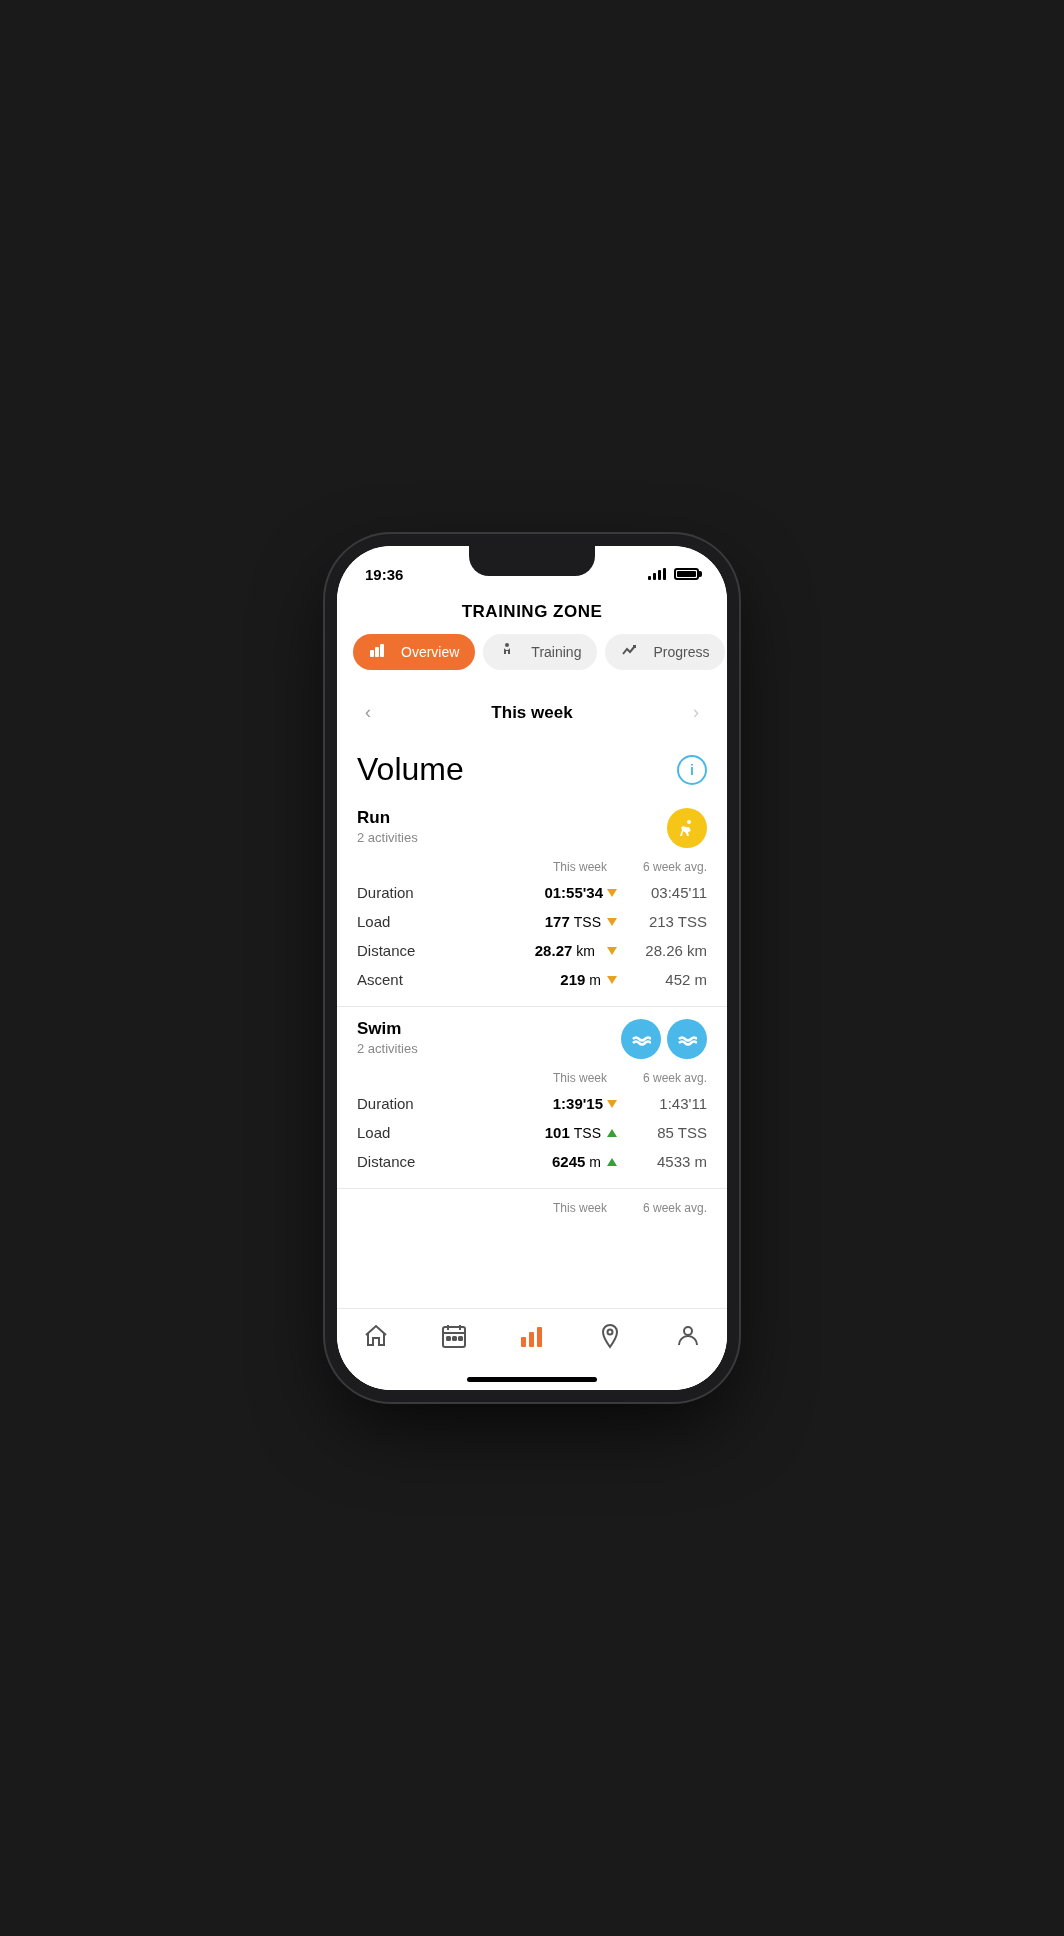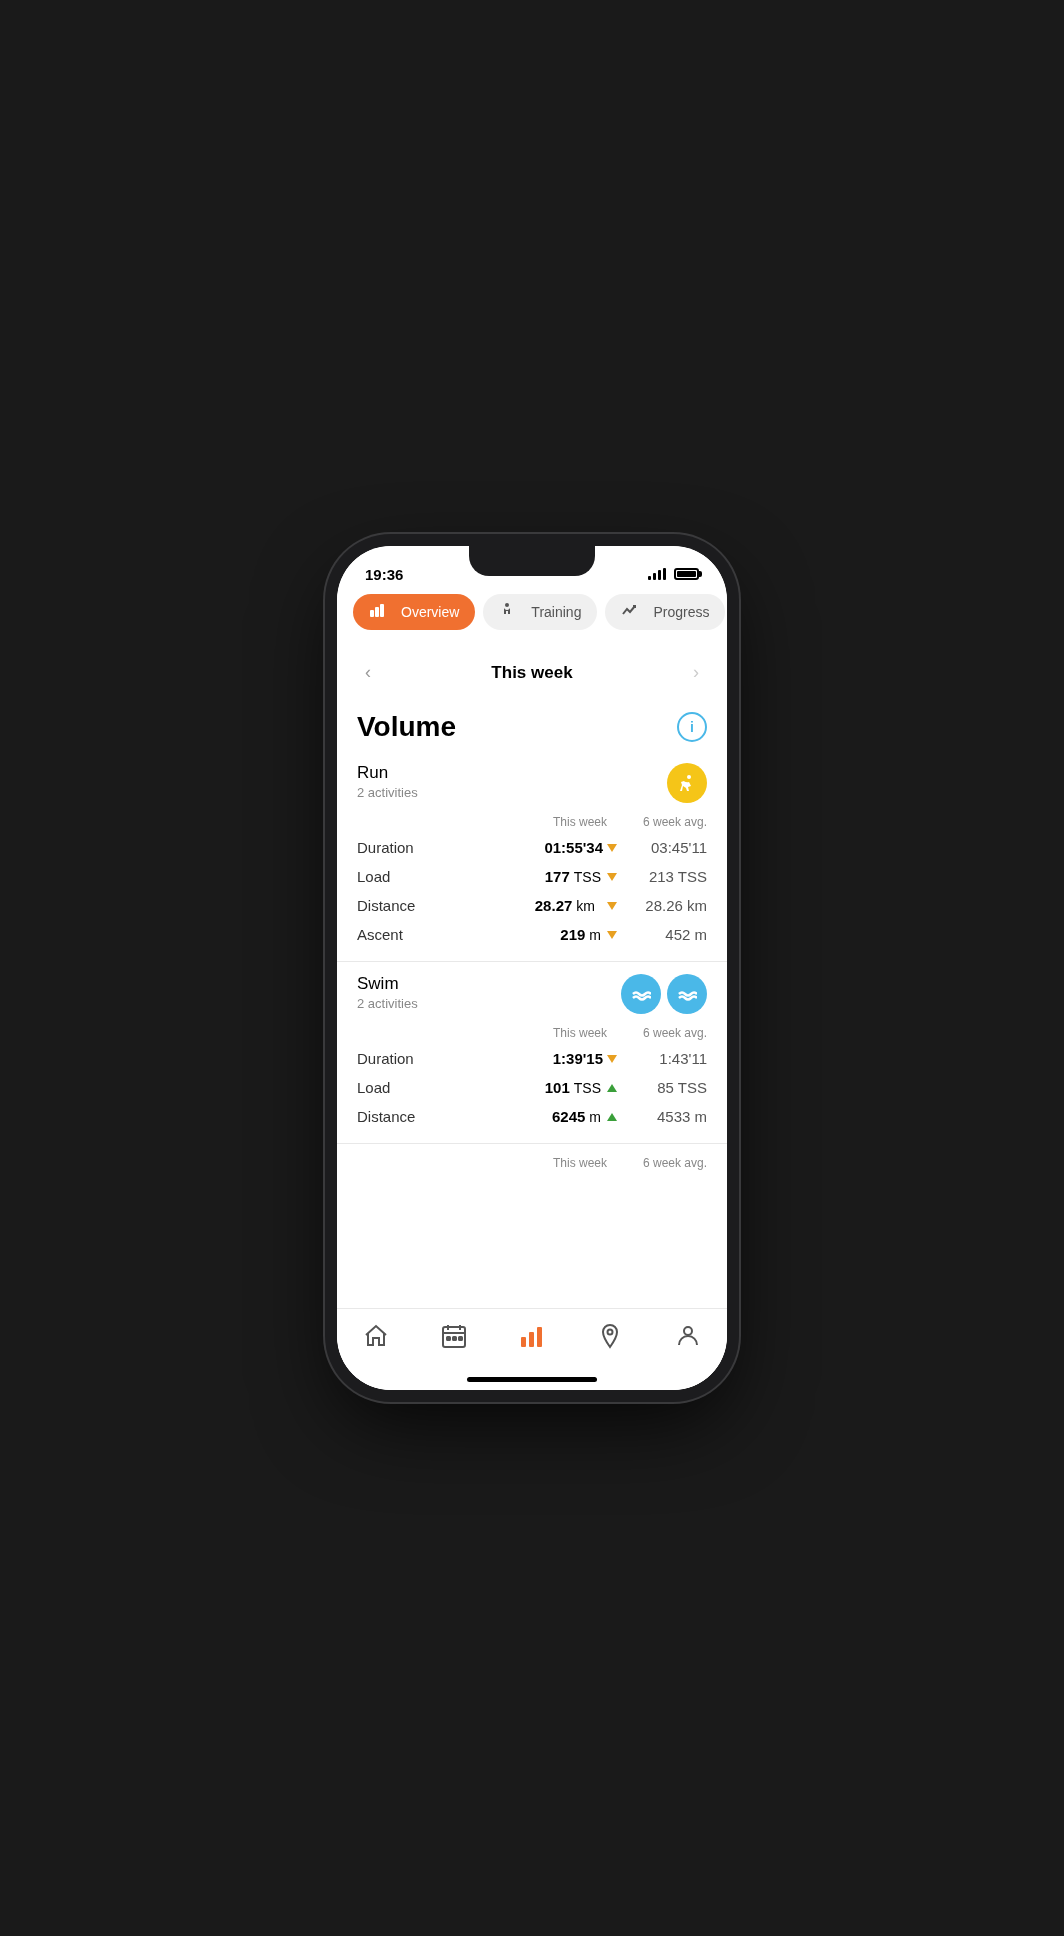--- a/index.html
+++ b/index.html
@@ -172,22 +172,22 @@
     }
     .scroll-body::-webkit-scrollbar { display: none; }
     
     .section-header {
       display: flex;
       justify-content: space-between;
       align-items: center;
       padding: 12px 20px 8px;
     }
     .section-title {
-      font-size: 28px;
-      font-weight: 700;
+      font-size: 32px;
+      font-weight: 400;
       color: #000;
       text-align: right;
     }
     .info-btn {
       width: 30px;
       height: 30px;
       border-radius: 50%;
       border: 2px solid #4ab8e8;
       display: flex;
       align-items: center;
@@ -204,21 +204,21 @@
     }
     .activity-header {
       display: flex;
       justify-content: space-between;
       align-items: flex-start;
       margin-bottom: 12px;
     }
     .activity-info {}
     .activity-name {
       font-size: 17px;
-      font-weight: 400;
+      font-weight: 700;
       color: #000;
     }
     .activity-count {
       font-size: 13px;
       color: #888;
       margin-top: 2px;
     }
     .activity-icons {
       display: flex;
       gap: 6px;
@@ -342,20 +342,23 @@
           <div class="signal-bar" style="height:7px"></div>
           <div class="signal-bar" style="height:10px"></div>
           <div class="signal-bar" style="height:12px"></div>
         </div>
         <div class="battery-icon">
           <div class="battery-fill"></div>
         </div>
       </div>
     </div>
 
+    <div class="app-header">
+      <span class="app-title">TRAINING ZONE</span>
+    </div>
 
     <div class="nav-tabs">
       <button class="nav-tab active">
         <span class="nav-tab-icon">
           <svg width="16" height="16" viewBox="0 0 16 16" fill="white">
             <rect x="1" y="8" width="4" height="7" rx="1"></rect>
             <rect x="6" y="5" width="4" height="10" rx="1"></rect>
             <rect x="11" y="2" width="4" height="13" rx="1"></rect>
           </svg>
         </span>

